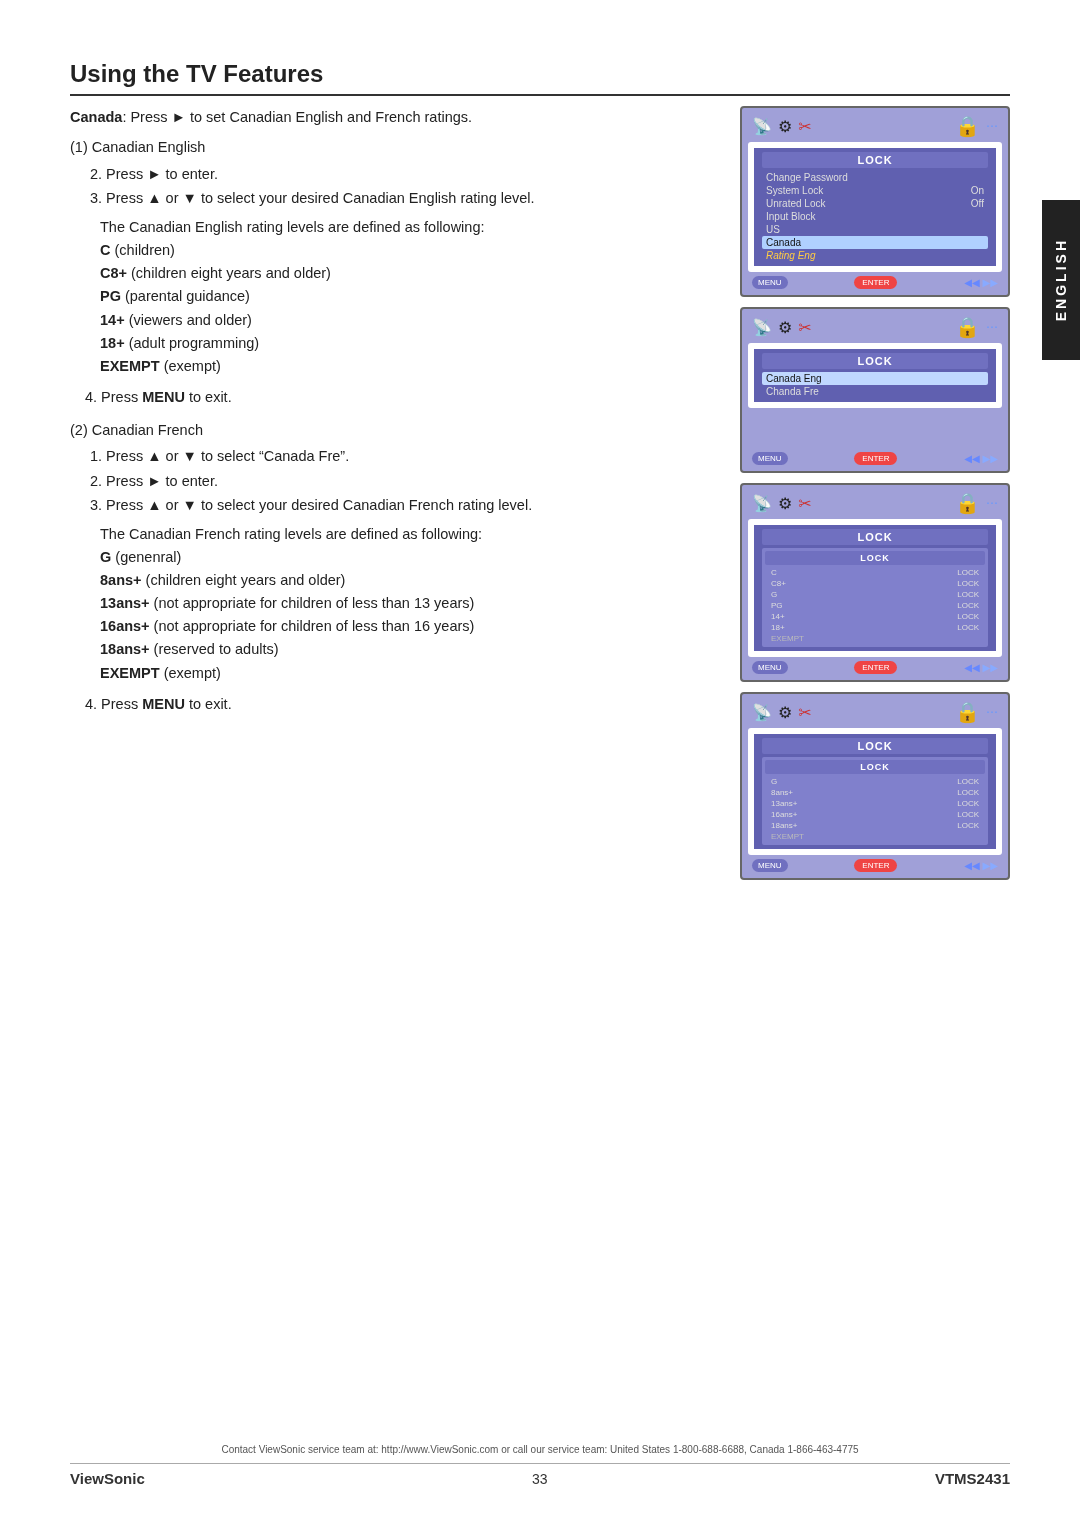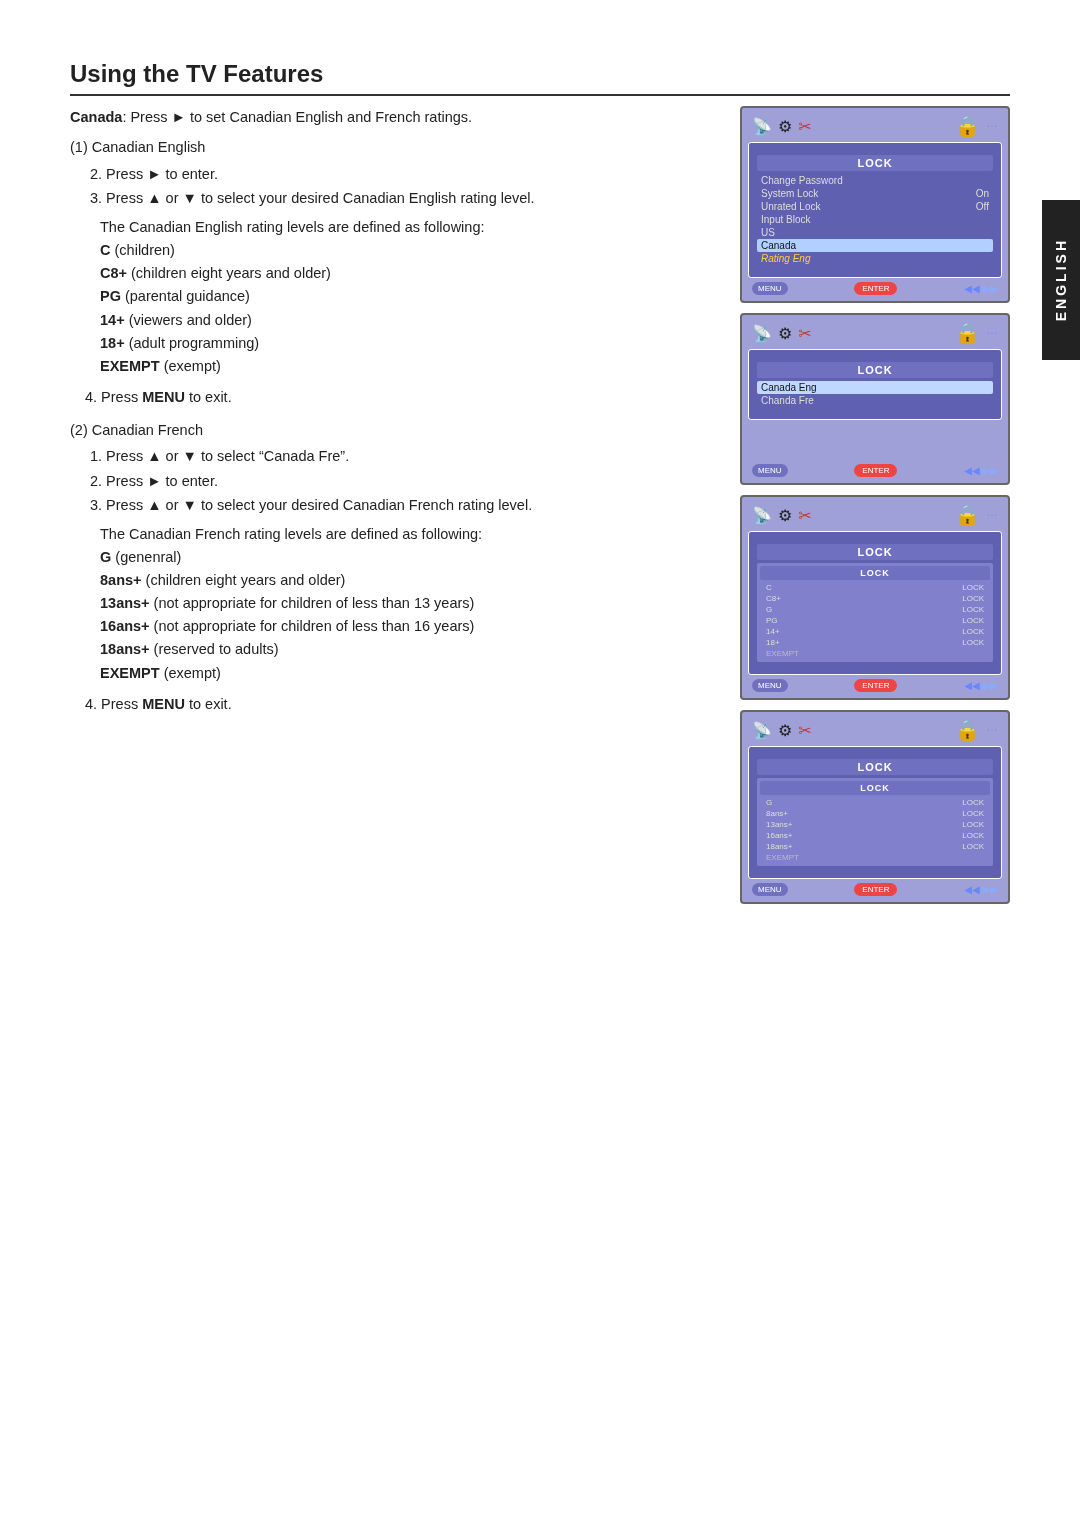--- a/index.html
+++ b/index.html
@@ -127,23 +127,23 @@
     }
 
     .tv-icon-group {
       display: flex;
       gap: 6px;
       align-items: center;
     }
 
     .tv-menu-box {
       background: #6060b0;
-      border: 1px solid #ffffff;
+      border: 6px solid #ffffff;
       border-radius: 3px;
-      padding: 12px 8px;
+      padding: 4px 8px;
       min-height: 70px;
     }
 
     .tv-menu-title {
       background: #7070c0;
       color: #fff;
       font-size: 11px;
       font-weight: bold;
       text-align: center;
       padding: 2px 6px;
@@ -505,14 +505,22 @@
             <span style="font-size:10px; color:#6688ff;">◀◀</span>
             <span style="font-size:10px; color:#88aaff;">▶▶</span>
           </div>
         </div>
       </div>
 
     </div>
 
   </div>
 
+  <div class="footer">
+    <p class="footer-contact">Contact ViewSonic service team at: http://www.ViewSonic.com or call our service team: United States 1-800-688-6688, Canada 1-866-463-4775</p>
+    <div class="footer-line">
+      <span class="footer-brand">ViewSonic</span>
+      <span class="footer-page">33</span>
+      <span class="footer-model">VTMS2431</span>
+    </div>
+  </div>
 
 </div>
 
 </body></html>

